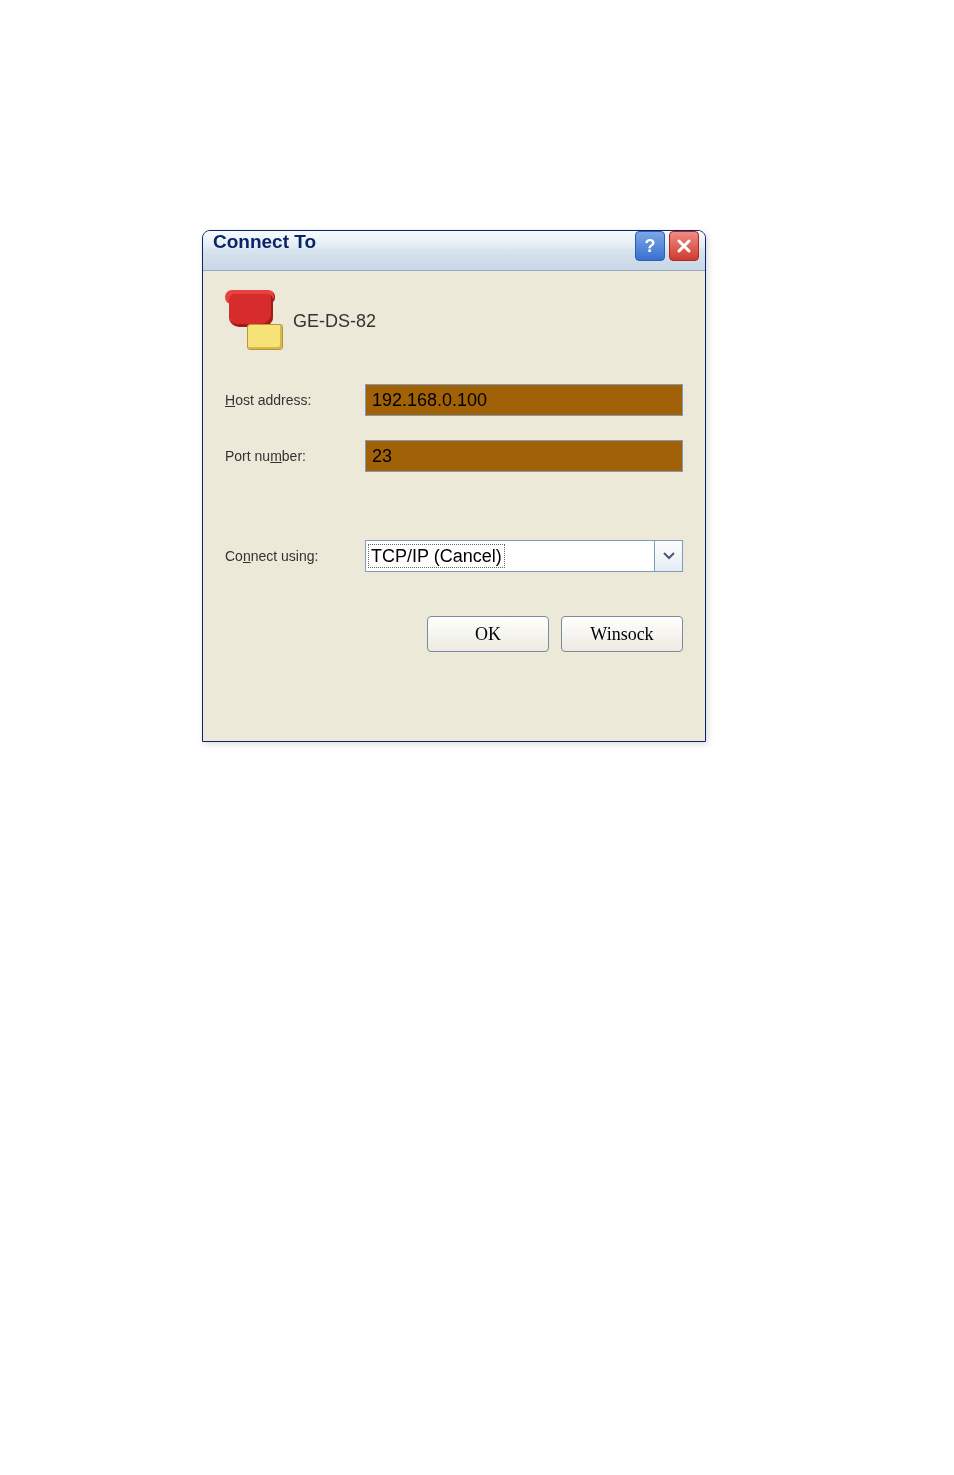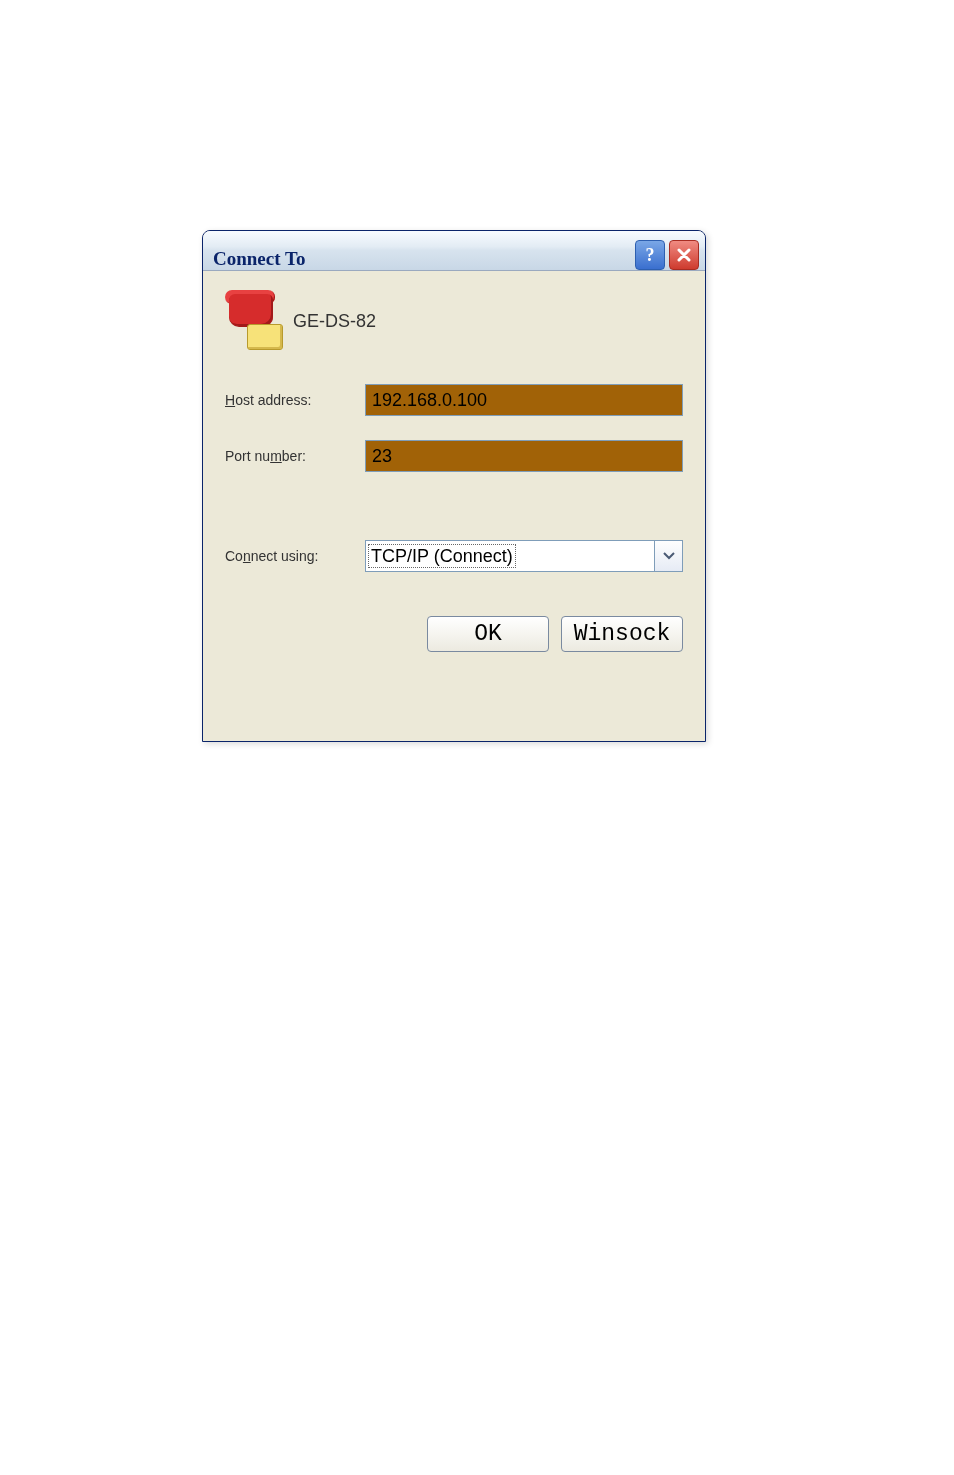--- a/index.html
+++ b/index.html
@@ -20,32 +20,31 @@
     width: 502px;
     height: 510px;
     border: 1px solid #0a246a;
     border-radius: 8px 8px 0 0;
     box-shadow: 2px 2px 6px rgba(0,0,0,0.15);
     background: #ece9d8;
   }
 
   .titlebar {
     display: flex;
-    align-items: flex-end;
+    align-items: flex-start;
     height: 40px;
     padding: 0 6px 0 10px;
     background: linear-gradient(to bottom,
       #f7fbff 0%,
       #e3ecf4 40%,
       #d7e3ee 50%,
       #c8d7e6 100%);
     border-bottom: 1px solid #9aa9bf;
     border-radius: 7px 7px 0 0;
     box-sizing: border-box;
-    font-family: Liberation Serif, serif;
   }
 
   .titlebar-title {
     flex: 1;
     font-weight: bold;
     font-size: 19px;
     color: #0a246a;
   }
 
   .title-btn {
@@ -216,22 +215,22 @@
     display: flex;
     justify-content: flex-end;
     gap: 12px;
   }
   .btn {
     width: 120px;
     height: 34px;
     border: 1px solid #7a8aa0;
     border-radius: 4px;
     background: linear-gradient(to bottom,#ffffff,#eceae0);
-    font-size: 23px;
-    font-family: Liberation Mono, monospace;
+    font-size: 18px;
+    font-family: Liberation Serif, serif;
     color: #000;
     cursor: pointer;
     display: flex;
     align-items: center;
     justify-content: center;
   }
 </style>
 </head>
 <body>
 
@@ -282,21 +281,21 @@
     </div>
 
     <div class="spacer"></div>
 
     <div class="form-row tight">
       <div class="form-label">
         <span>Co</span><span class="accel">n</span><span>nect using:</span>
       </div>
       <div class="form-select-wrap">
         <div class="form-select-main">
-          <span class="form-select-sel">TCP/IP (Connect)</span>
+          <span class="form-select-sel">TCP/IP (Cancel)</span>
         </div>
         <div class="form-select-btn">
           <span>
             <svg viewBox="0 0 12 8">
                 <path d="M1 1 L6 6 L11 1" stroke="#4a5a74" stroke-width="2" fill="none"></path>
               </svg>
           </span>
         </div>
       </div>
     </div>

